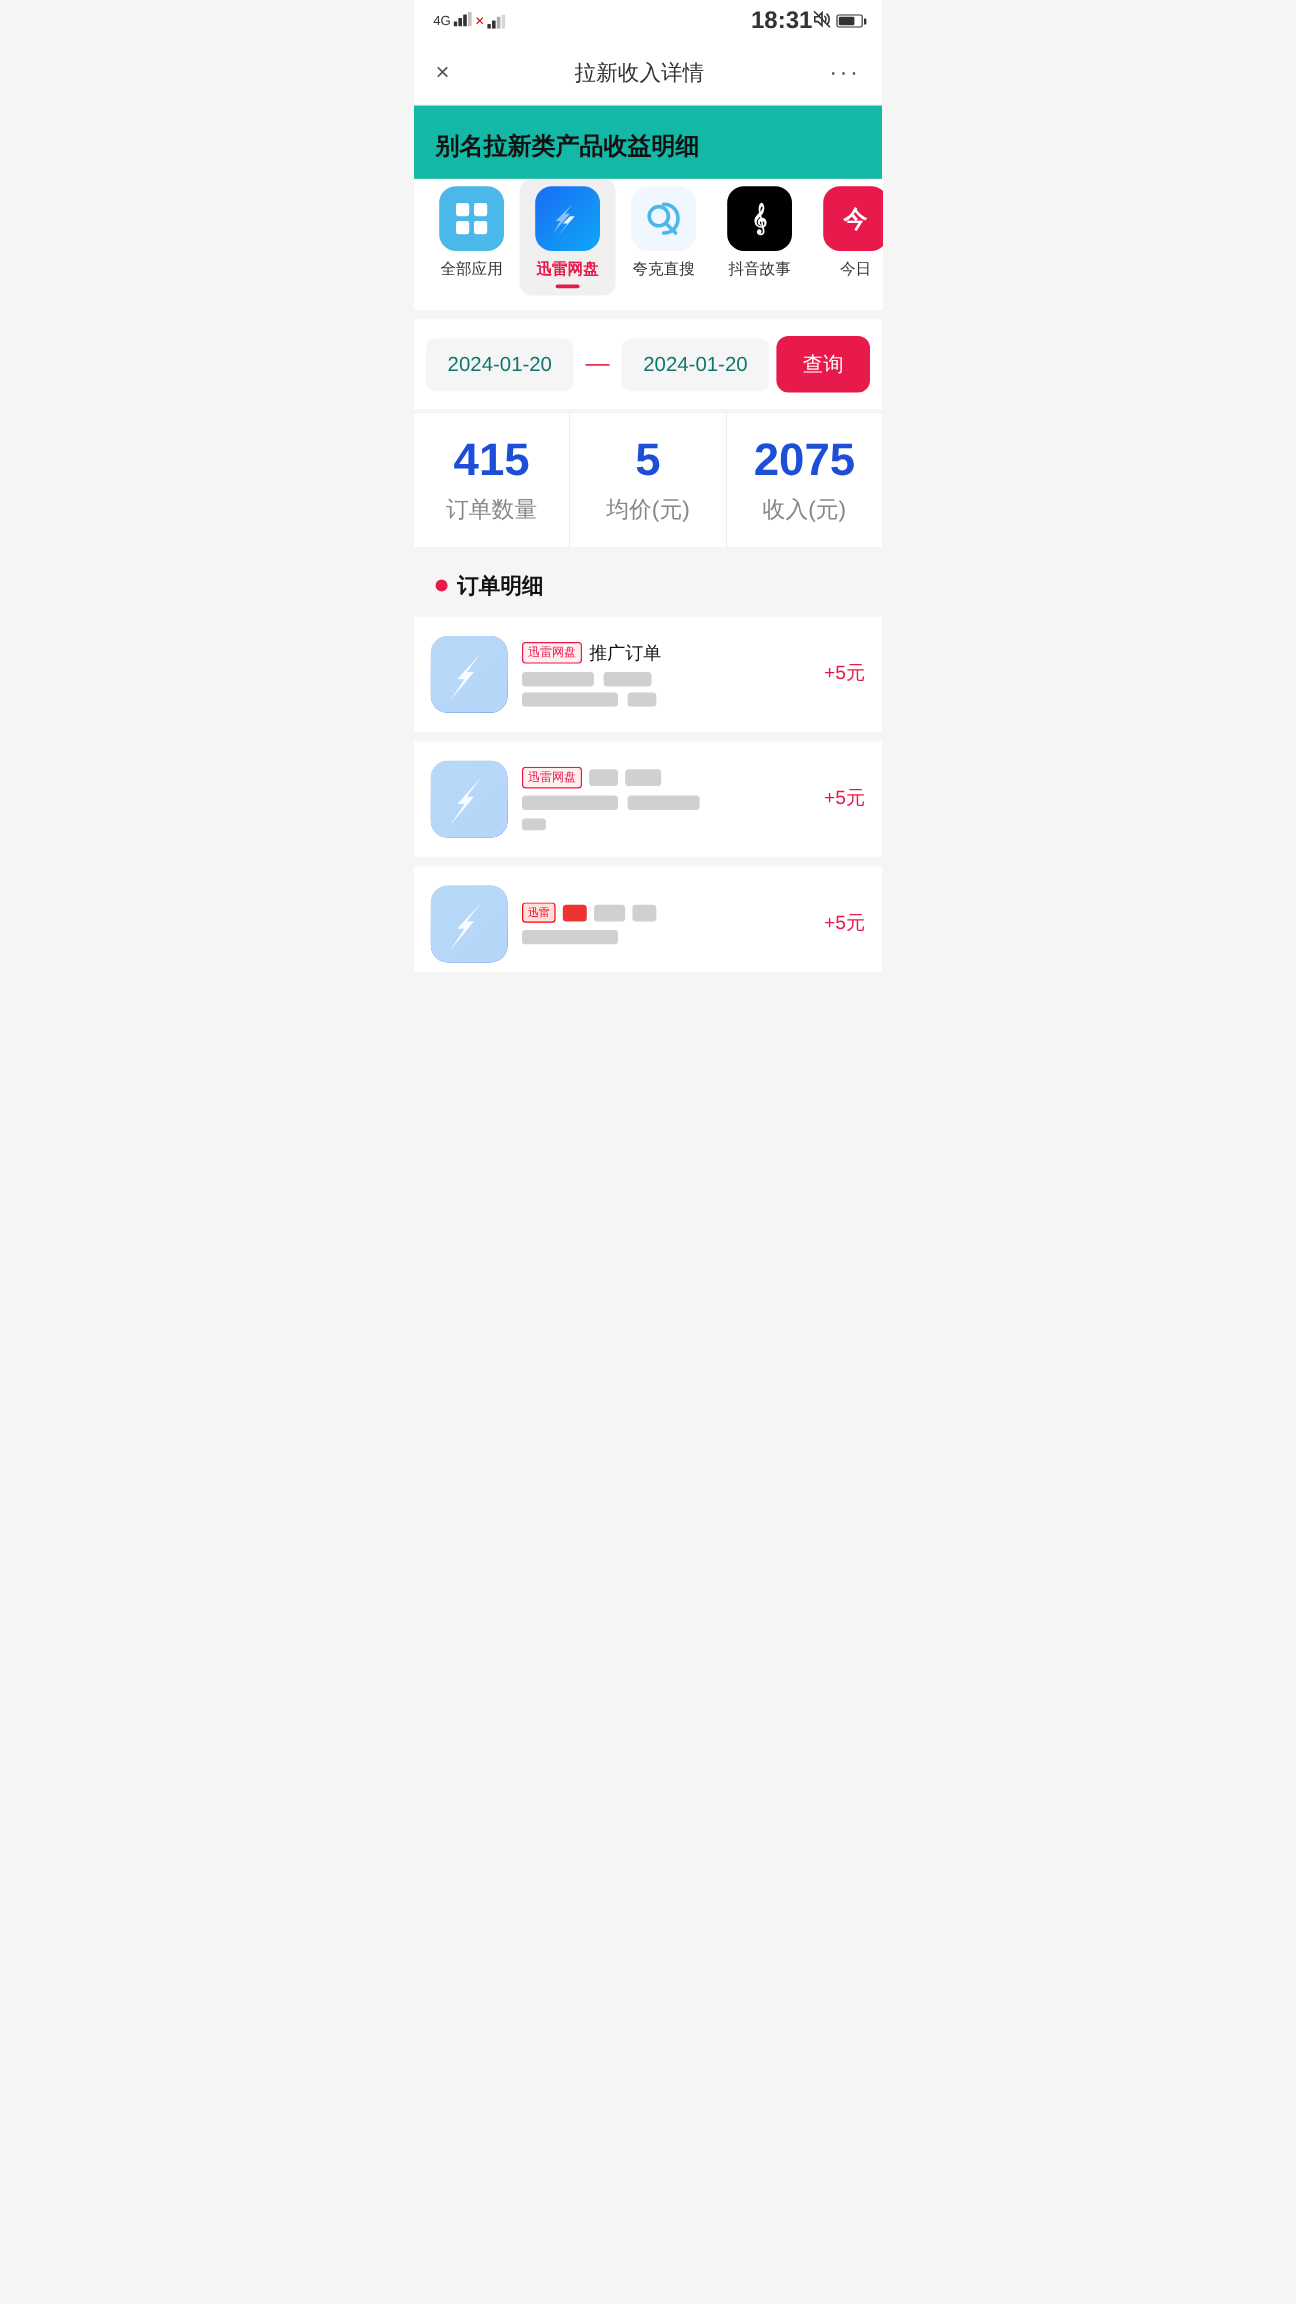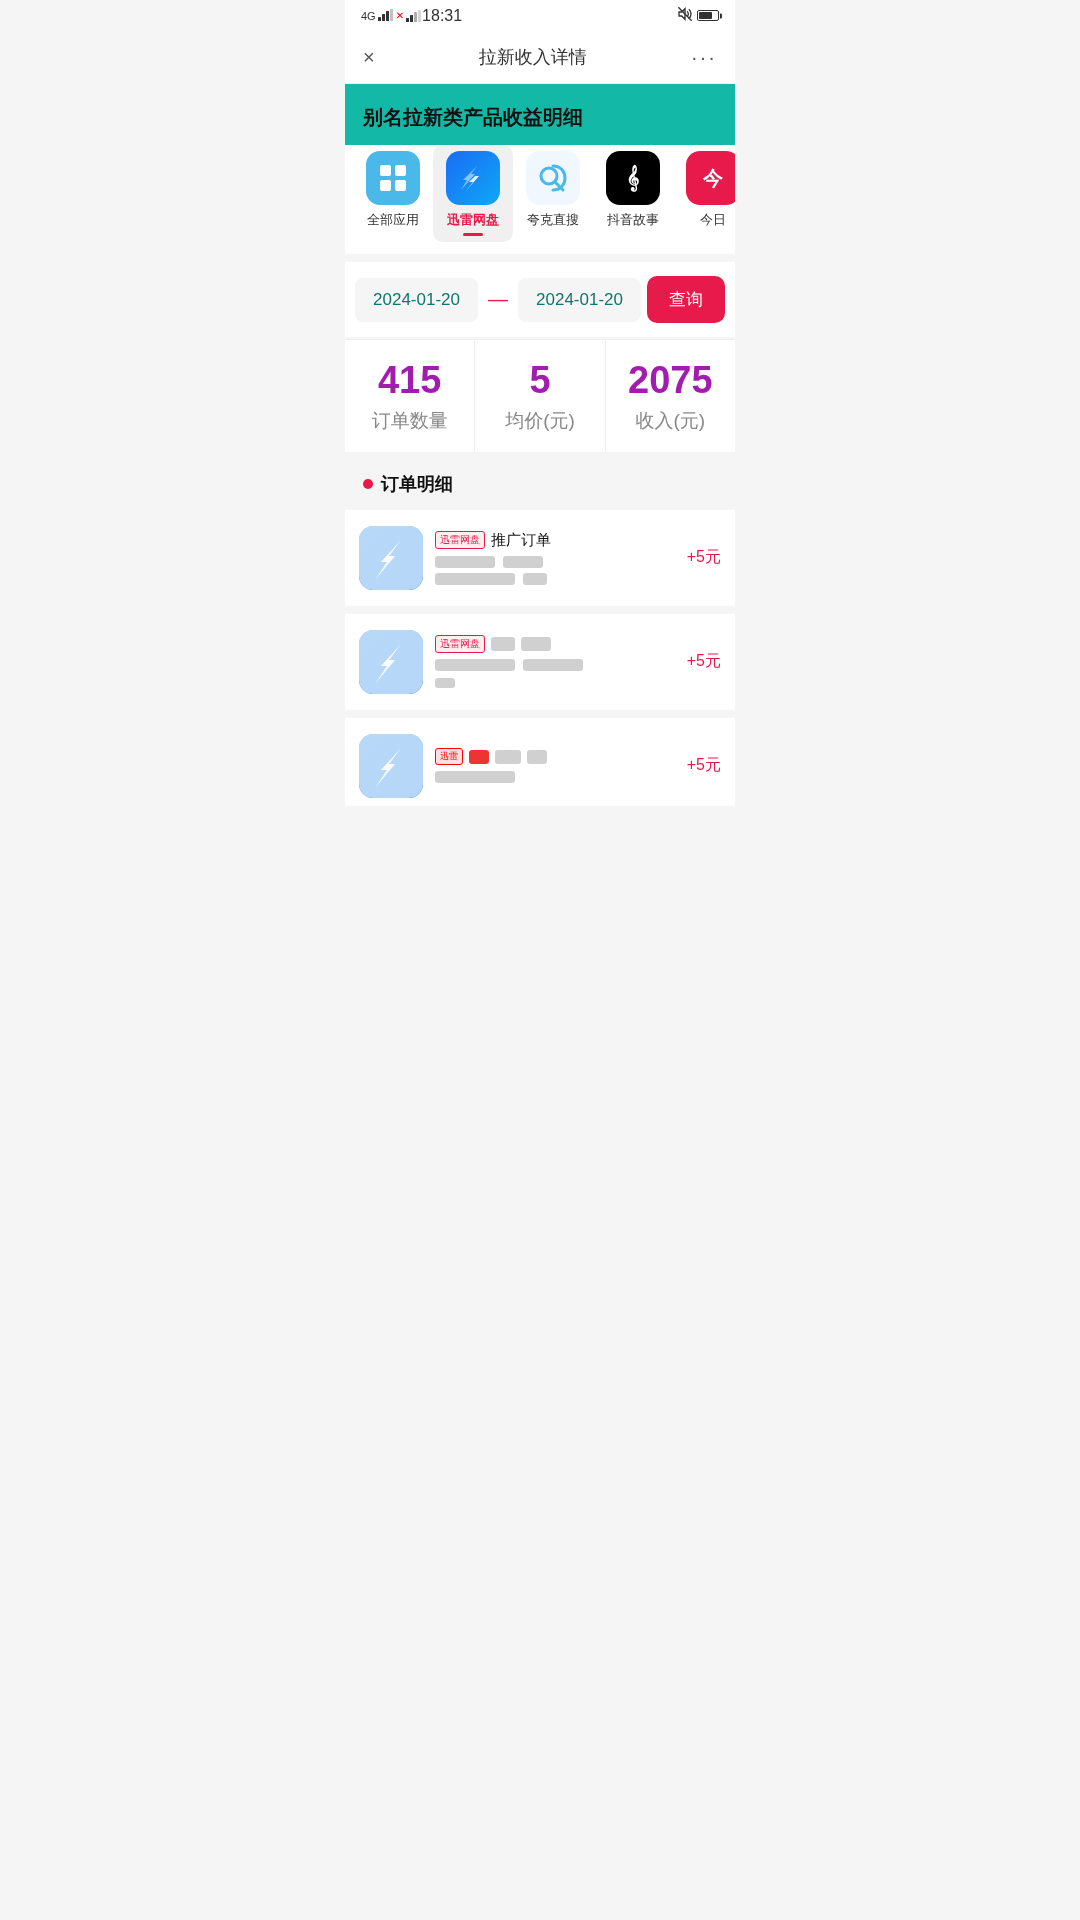--- a/index.html
+++ b/index.html
@@ -19,24 +19,24 @@
     .status-bar {
       display: flex;
       justify-content: space-between;
       align-items: center;
       padding: 6px 16px;
       background: #fff;
       font-size: 12px;
       color: #333;
     }
     .status-bar .time {
-      font-size: 16px;
-      font-weight: 400;
+      font-size: 20px;
+      font-weight: 700;
       flex: 1;
-      text-align: left;
+      text-align: right;
     }
     .status-left {
       display: flex;
       align-items: center;
       gap: 2px;
       font-size: 11px;
     }
     .status-right {
       display: flex;
       align-items: center;
@@ -231,21 +231,21 @@
       display: flex;
       flex-direction: column;
       align-items: center;
       padding: 20px 10px 18px;
       border-right: 1px solid #eee;
     }
     .stat-item:last-child { border-right: none; }
     .stat-value {
       font-size: 38px;
       font-weight: 700;
-      color: #a21caf;
+      color: #1d4ed8;
       line-height: 1.1;
     }
     .stat-label {
       font-size: 19px;
       color: #888;
       margin-top: 6px;
     }
 
     
     .order-header {

